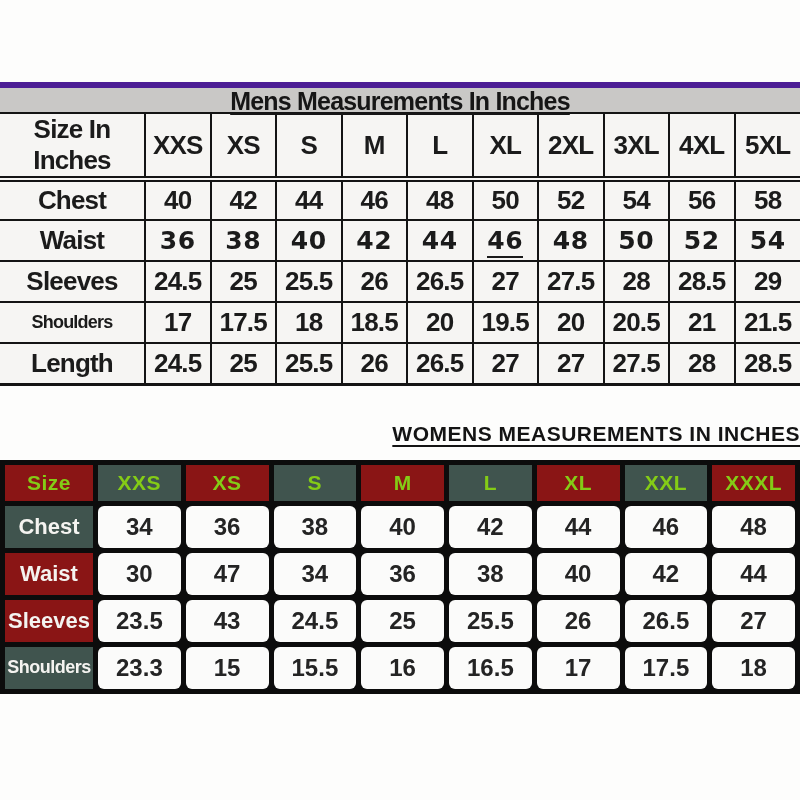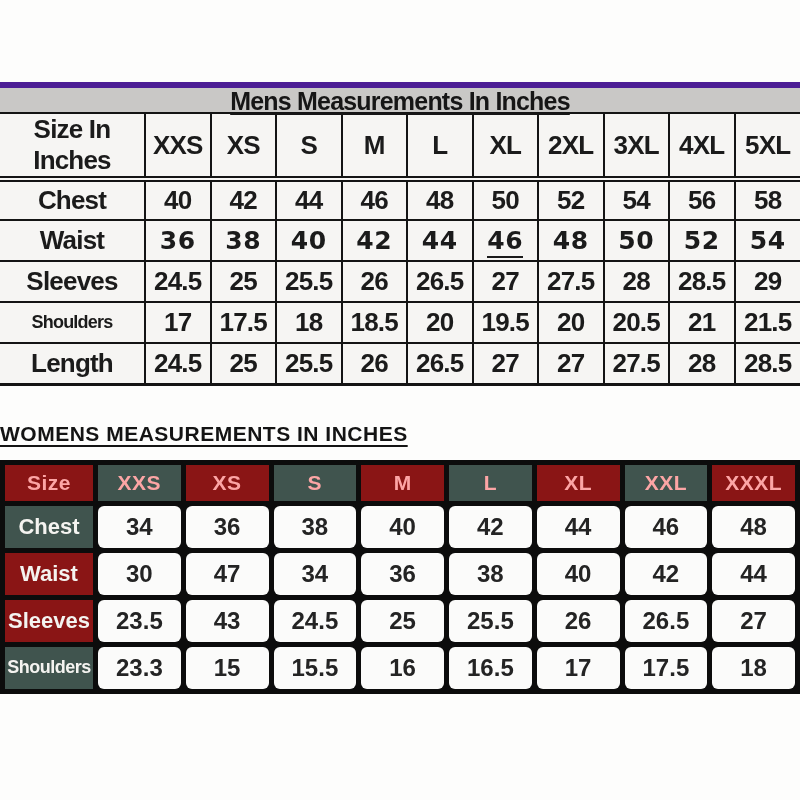--- a/index.html
+++ b/index.html
@@ -52,21 +52,21 @@
   .mens-table thead th:first-child { width: 145px; }
   .mens-table tbody th, .mens-table tbody td { height: 41px; }
   .mens-table tr > *:first-child { border-left: none; }
   .mens-table tr > *:last-child  { border-right: none; }
   .mens-table tbody tr:last-child > * { border-bottom-width: 3px; }
   
   .mens-table tbody tr:nth-child(2) td { letter-spacing: 0.5px; font-family: "DejaVu Sans", sans-serif; font-size: 25px; }
   .marked { border-bottom: 2px solid #1a1a1a; padding-bottom: 1px; }
 
   
-  .womens-title-wrap { text-align: left; margin: 36px 0 10px; height: 28px; }
+  .womens-title-wrap { text-align: right; margin: 36px 0 10px; height: 28px; }
   .womens-title {
     font-weight: bold;
     font-size: 21px;
     letter-spacing: 0.5px;
     color: #141414;
     text-decoration: underline;
     text-decoration-thickness: 2px;
     text-underline-offset: 4px;
   }
   .womens-table {
@@ -74,21 +74,21 @@
     border-collapse: separate;
     border-spacing: 5px;
     background: var(--table_black, #0c0c0c);
     table-layout: fixed;
   }
   .womens-table th, .womens-table td {
     text-align: center;
     vertical-align: middle;
     font-weight: bold;
   }
-  .womens-table thead th { height: 36px; font-size: 21px; color: #fca5a5; letter-spacing: 0.5px; }
+  .womens-table thead th { height: 36px; font-size: 21px; color: #84cc16; letter-spacing: 0.5px; }
   .womens-table thead th:first-child { width: 88px; }
   .womens-table tbody th { font-size: 22px; color: #f4f3f0; }
   .womens-table tbody td {
     background: var(--cell_white, #fbfbfa);
     font-size: 24px;
     color: #242424;
     height: 42px;
     border-radius: 6px;
   }
   .maroon { background: var(--maroon, #8a1515); }

